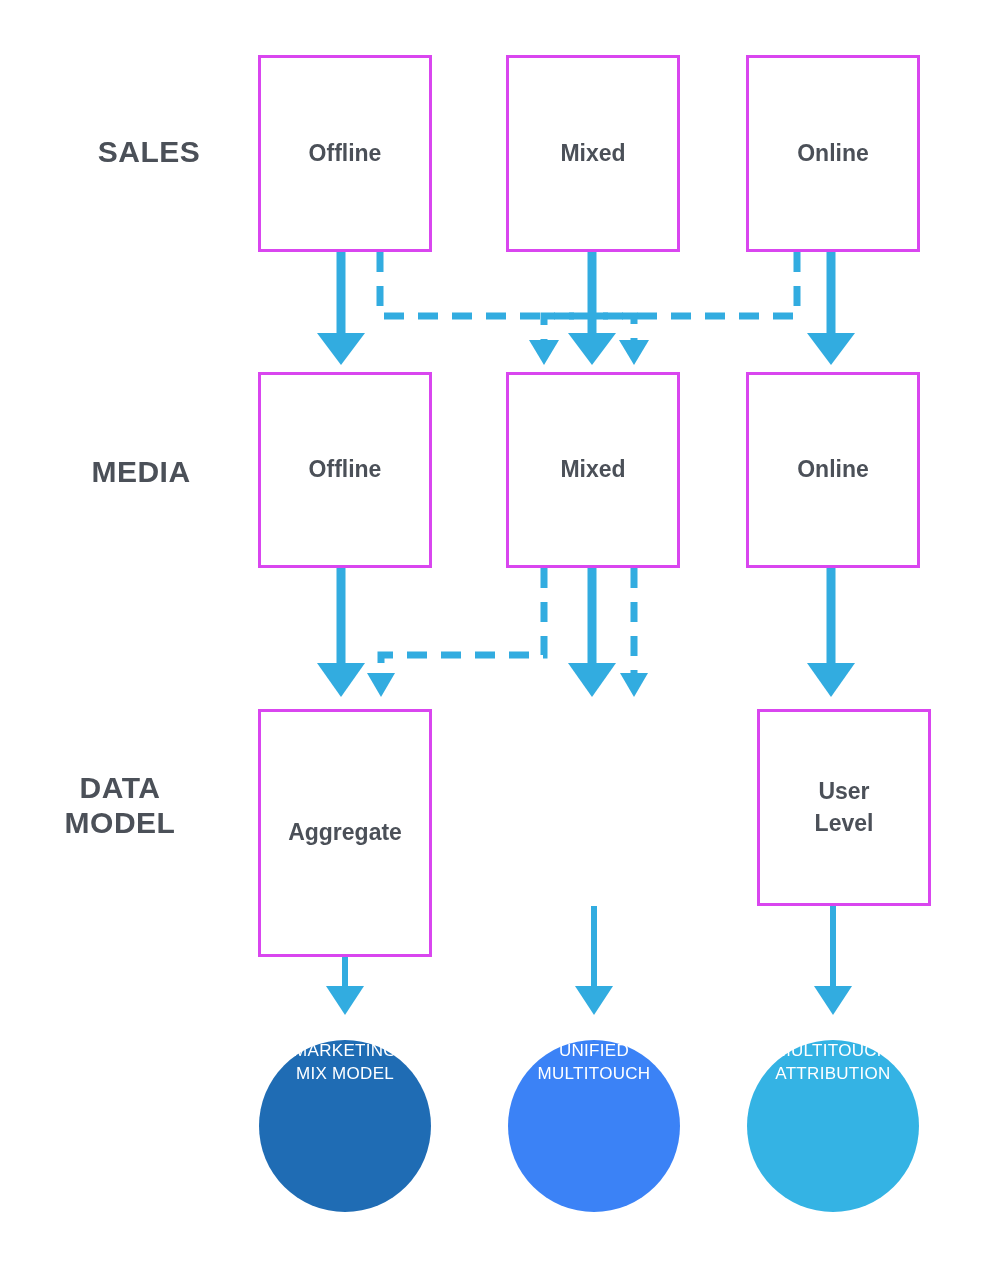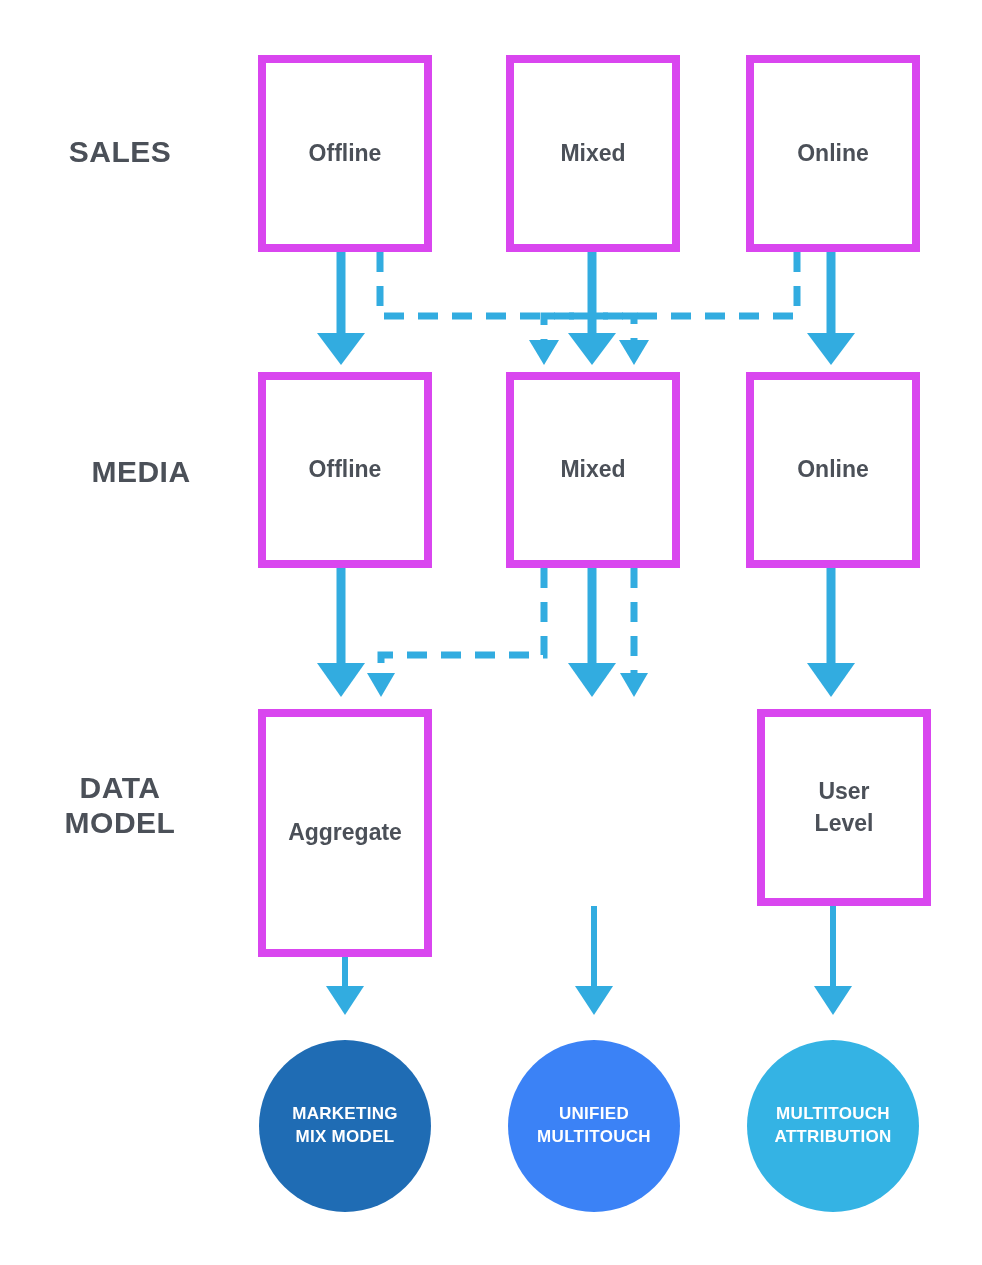--- a/index.html
+++ b/index.html
@@ -23,53 +23,53 @@
     left: 0;
     width: 240px;
     text-align: center;
     color: #4b5058;
     font-weight: bold;
     font-size: 30px;
     letter-spacing: 0.5px;
     line-height: 1.17;
     font-family: "Liberation Sans", sans-serif;
   }
-  #label-sales  { top: 134px; }
+  #label-sales  { top: 134px; padding-left: 29px; }
   #label-media  { top: 454px; padding-left: 21px; }
   #label-datasource { top: 770px; }
 
   
   .node-box {
     position: absolute;
     box-sizing: border-box;
-    border: 8px solid #d946ef;
+    border: 3px solid #d946ef;
     background: #ffffff;
     display: flex;
     align-items: center;
     justify-content: center;
     text-align: center;
     color: #4b5058;
     font-weight: bold;
     font-size: 23px;
     line-height: 1.35;
     font-family: "Liberation Sans", sans-serif;
   }
 
   
   .outcome-circle {
     position: absolute;
     width: 172px;
     height: 172px;
     border-radius: 50%;
     display: flex;
-    align-items: center;
+    align-items: flex-start;
     justify-content: center;
     text-align: center;
     color: #ffffff;
-    font-weight: bold;
+    font-weight: normal;
     font-size: 17px;
     line-height: 1.35;
     letter-spacing: 0.3px;
     font-family: "Liberation Sans", sans-serif;
     padding: 0 8px;
     box-sizing: border-box;
   }
 
   
   #connectors {

